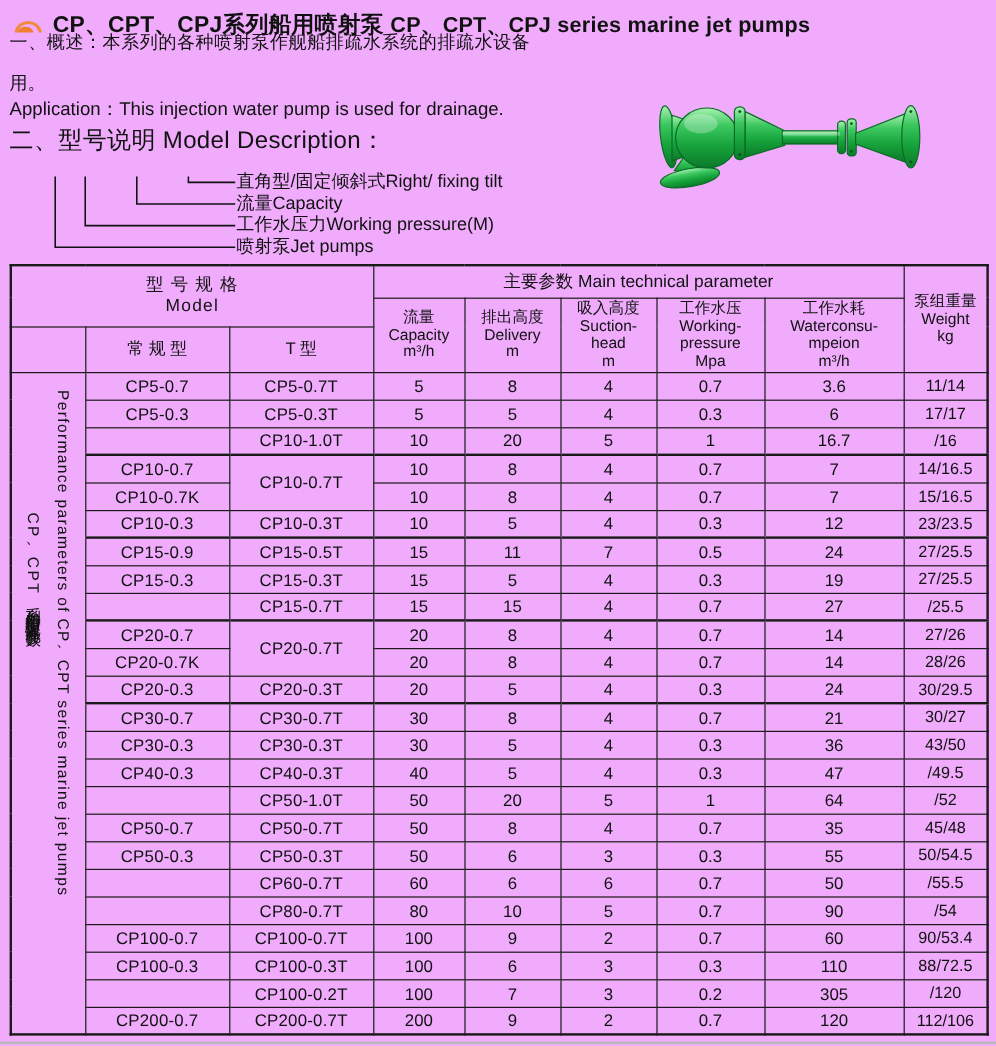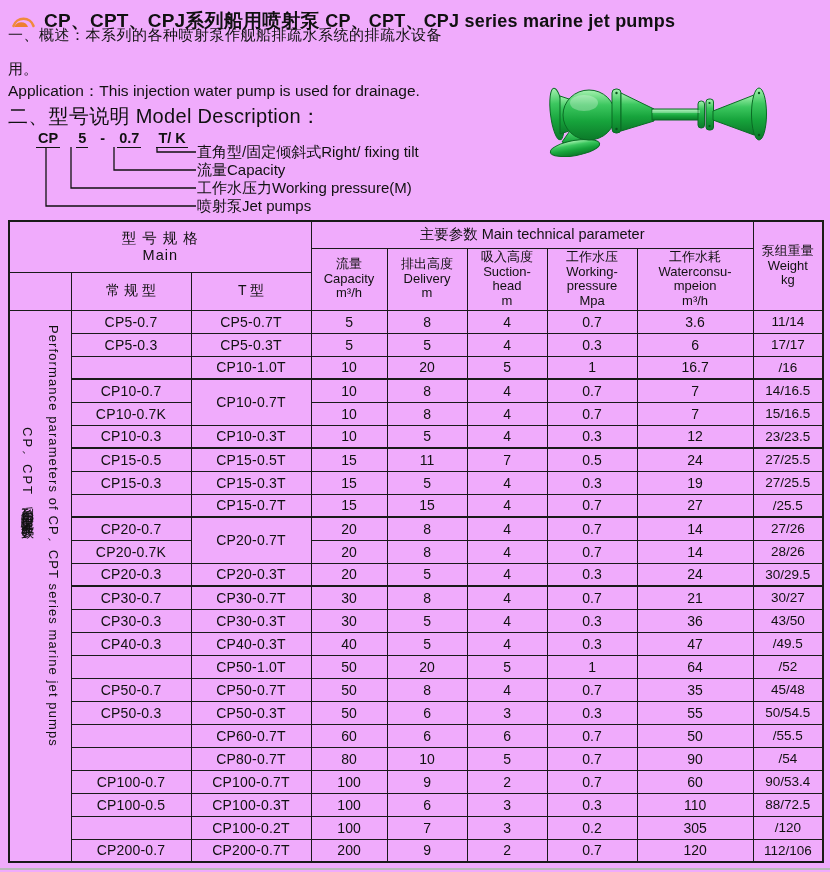--- a/index.html
+++ b/index.html
@@ -68,27 +68,20 @@
   <div class="app">Application：This injection water pump is used for drainage.</div>
   <div class="mdh">二、型号说明 Model Description：</div>
 
   <div class="diagram">
     <svg class="conn" width="560" height="94">
       <path d="M157 19 V24 H196" fill="none" stroke="#111" stroke-width="1.3"></path>
       <path d="M114 19 V42 H196" fill="none" stroke="#111" stroke-width="1.3"></path>
       <path d="M71 19 V60 H196" fill="none" stroke="#111" stroke-width="1.3"></path>
       <path d="M46 19 V78 H196" fill="none" stroke="#111" stroke-width="1.3"></path>
     </svg>
-    <div class="code">
-      <span class="u cp-cp">CP</span>
-      <span class="u cp-5">5</span>
-      <span class="cp-dash">-</span>
-      <span class="u cp-07">0.7</span>
-      <span class="u cp-tk">T/ K</span>
-    </div>
     <div class="mlabels">
       <div>直角型/固定倾斜式Right/ fixing tilt</div>
       <div>流量Capacity</div>
       <div>工作水压力Working pressure(M)</div>
       <div>喷射泵Jet pumps</div>
     </div>
   </div>
 
   <svg class="pump" viewBox="0 0 226 78">
     <defs>
@@ -134,21 +127,21 @@
         <col style="width:80px">
         <col style="width:80px">
       <col style="width:90px">
         <col style="width:116px">
         <col style="width:70px">
     </colgroup>
     <thead>
       <tr class="h1">
         <th colspan="3" rowspan="2" class="type-head">
             <div>型 号 规 格</div>
-            <div>Main</div>
+            <div>Model</div>
           </th>
         <th colspan="5" class="mainparam">主要参数 Main technical parameter</th>
         <th rowspan="3" class="subhead">
             <div>泵组重量</div>
             <div>Weight</div>
             <div>kg</div>
           </th>
       </tr>
       <tr class="h2">
           <th rowspan="2" class="subhead">
@@ -244,21 +237,21 @@
           <td class="model">CP10-0.3</td>
           <td class="model">CP10-0.3T</td>
           <td class="num">10</td>
           <td class="num">5</td>
           <td class="num">4</td>
           <td class="num">0.3</td>
           <td class="num">12</td>
           <td class="weight">23/23.5</td>
         </tr>
         <tr class="grp">
-          <td class="model">CP15-0.5</td>
+          <td class="model">CP15-0.9</td>
           <td class="model">CP15-0.5T</td>
           <td class="num">15</td>
           <td class="num">11</td>
           <td class="num">7</td>
           <td class="num">0.5</td>
           <td class="num">24</td>
           <td class="weight">27/25.5</td>
         </tr>
         <tr>
           <td class="model">CP15-0.3</td>
@@ -393,21 +386,21 @@
           <td class="model">CP100-0.7</td>
           <td class="model">CP100-0.7T</td>
           <td class="num">100</td>
           <td class="num">9</td>
           <td class="num">2</td>
           <td class="num">0.7</td>
           <td class="num">60</td>
           <td class="weight">90/53.4</td>
         </tr>
         <tr>
-          <td class="model">CP100-0.5</td>
+          <td class="model">CP100-0.3</td>
           <td class="model">CP100-0.3T</td>
           <td class="num">100</td>
           <td class="num">6</td>
           <td class="num">3</td>
           <td class="num">0.3</td>
           <td class="num">110</td>
           <td class="weight">88/72.5</td>
         </tr>
         <tr>
           <td class="model"></td>

